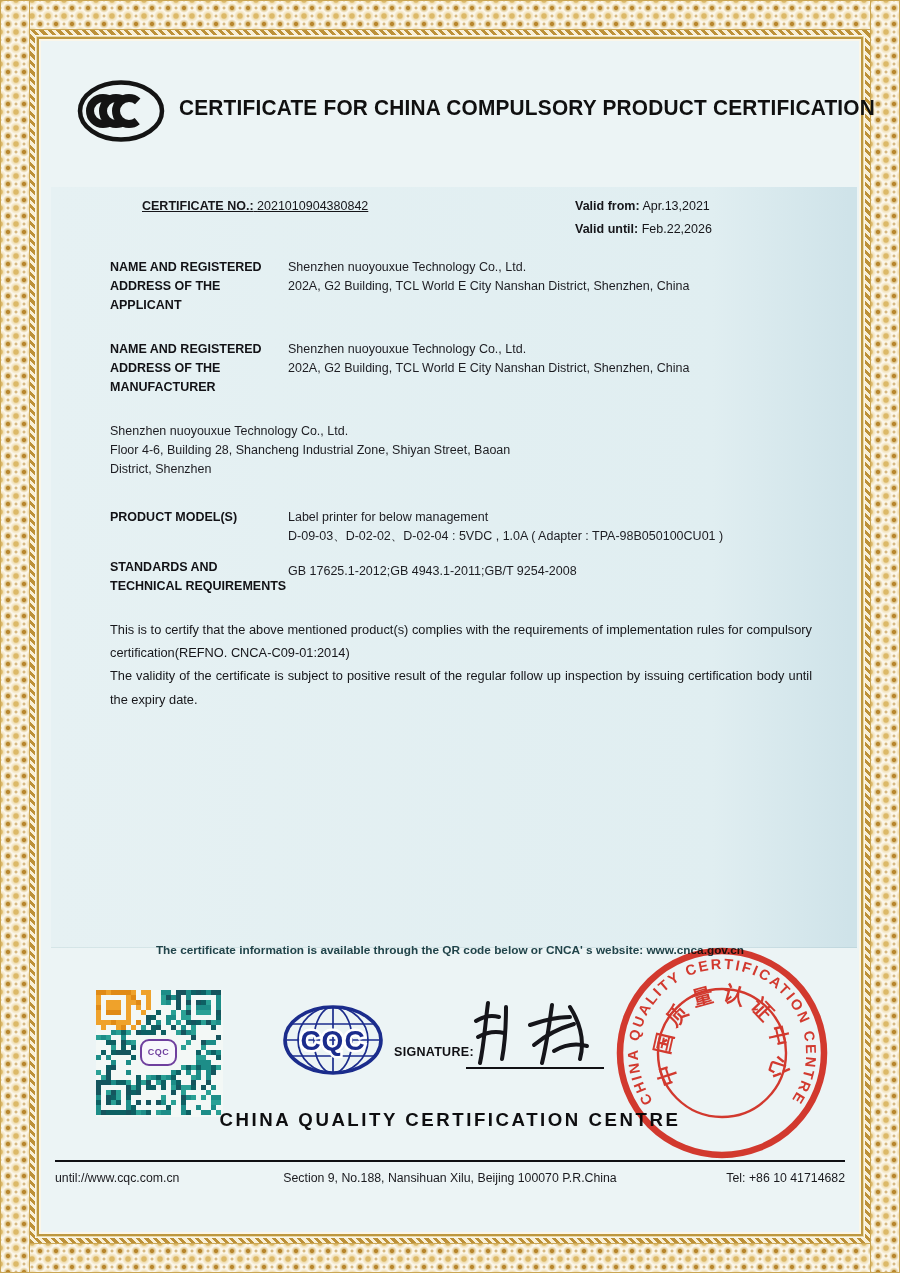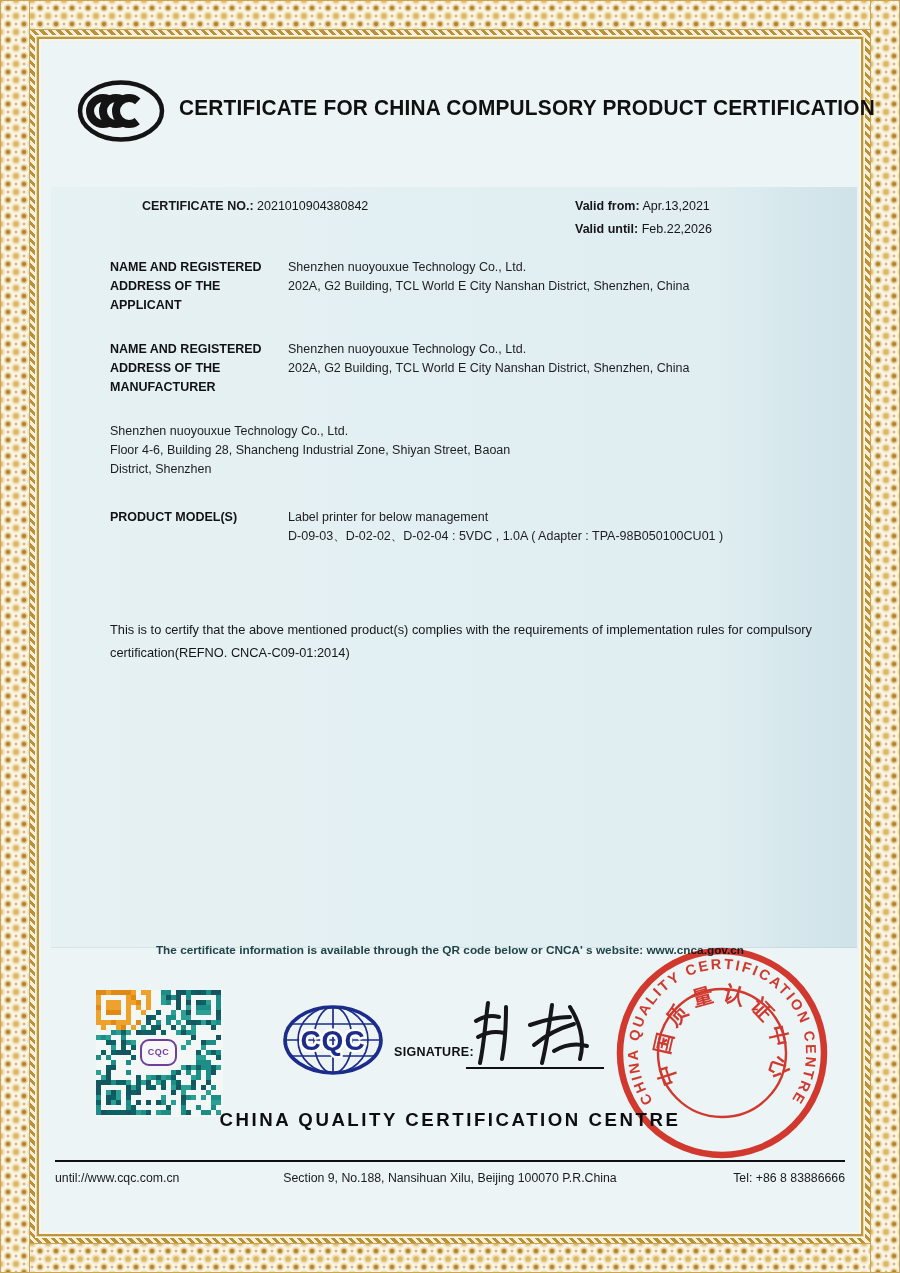--- a/index.html
+++ b/index.html
@@ -104,21 +104,21 @@
   <div class="panel"></div>
 
   <svg class="abs" style="left:36px;top:38px;" width="88" height="64" viewBox="0 0 88 64">
     <ellipse cx="44" cy="32" rx="41" ry="28.5" fill="none" stroke="#141414" stroke-width="4.5"></ellipse>
     <circle cx="26" cy="32" r="13" fill="none" stroke="#141414" stroke-width="8" stroke-dasharray="59 22.7" stroke-dashoffset="70.3"></circle>
     <circle cx="39" cy="32" r="13" fill="none" stroke="#141414" stroke-width="8" stroke-dasharray="59 22.7" stroke-dashoffset="70.3"></circle>
     <circle cx="52" cy="32" r="13" fill="none" stroke="#141414" stroke-width="8" stroke-dasharray="59 22.7" stroke-dashoffset="70.3"></circle>
   </svg>
   <div class="abs title">CERTIFICATE FOR CHINA COMPULSORY PRODUCT CERTIFICATION</div>
 
-  <div class="abs meta" style="left:101px;top:158px;">
+  <div class="abs meta" style="left:101px;top:158px;text-decoration:underline;">
     <b>CERTIFICATE NO.:</b>
     <span>2021010904380842</span>
   </div>
   <div class="abs meta" style="left:534px;top:158px;">
     <b>Valid from:</b>
     <span>Apr.13,2021</span>
   </div>
   <div class="abs meta" style="left:534px;top:181px;">
     <b>Valid until:</b>
     <span>Feb.22,2026</span>
@@ -158,23 +158,33 @@
   <div class="row" style="top:467px;">
     <div class="flabel">
       <div>PRODUCT MODEL(S)</div>
     </div>
     <div class="fvalue">
       <div>Label printer for below management</div>
       <div>D-09-03、D-02-02、D-02-04 : 5VDC , 1.0A ( Adapter : TPA-98B050100CU01 )</div>
     </div>
   </div>
 
+  <div class="row" style="top:517px;">
+    <div class="flabel">
+      <div>STANDARDS AND</div>
+      <div>TECHNICAL REQUIREMENTS</div>
+    </div>
+    <div class="fvalue" style="padding-top:4px;">
+      <div>GB 17625.1-2012;GB 4943.1-2011;GB/T 9254-2008</div>
+    </div>
+  </div>
 
   <div class="abs paras">
     <p>This is to certify that the above mentioned product(s) complies with the requirements of implementation rules for compulsory certification(REFNO. CNCA-C09-01:2014)</p>
+    <p>The validity of the certificate is subject to positive result of the regular follow up inspection by issuing certification body until the expiry date.</p>
   </div>
 
   <div class="abs notice">The certificate information is available through the QR code below or CNCA' s website: www.cnca.gov.cn</div>
 
   <div class="abs qr-wrap">
     <div id="qr-grid">
         <div class="qm" style="background: rgb(224, 138, 21); left: 0px; top: 0px;"></div>
         <div class="qm" style="background: rgb(224, 138, 21); left: 5px; top: 0px;"></div>
         <div class="qm" style="background: rgb(239, 162, 43); left: 10px; top: 0px;"></div>
         <div class="qm" style="background: rgb(224, 138, 21); left: 15px; top: 0px;"></div>
@@ -516,15 +526,15 @@
       <textPath href="#stampInner" startOffset="50%" text-anchor="middle">中国质量认证中心</textPath>
     </text>
   </svg>
 
   <div class="abs org-name">CHINA QUALITY CERTIFICATION CENTRE</div>
 
   <div class="abs footer-rule"></div>
   <div class="abs footer-row">
     <span>until://www.cqc.com.cn</span>
     <span class="footer-center">Section 9, No.188, Nansihuan Xilu, Beijing 100070 P.R.China</span>
-    <span>Tel: +86 8 83886666</span>
+    <span>Tel: +86 10 41714682</span>
   </div>
 </div>
 
 </body></html>

